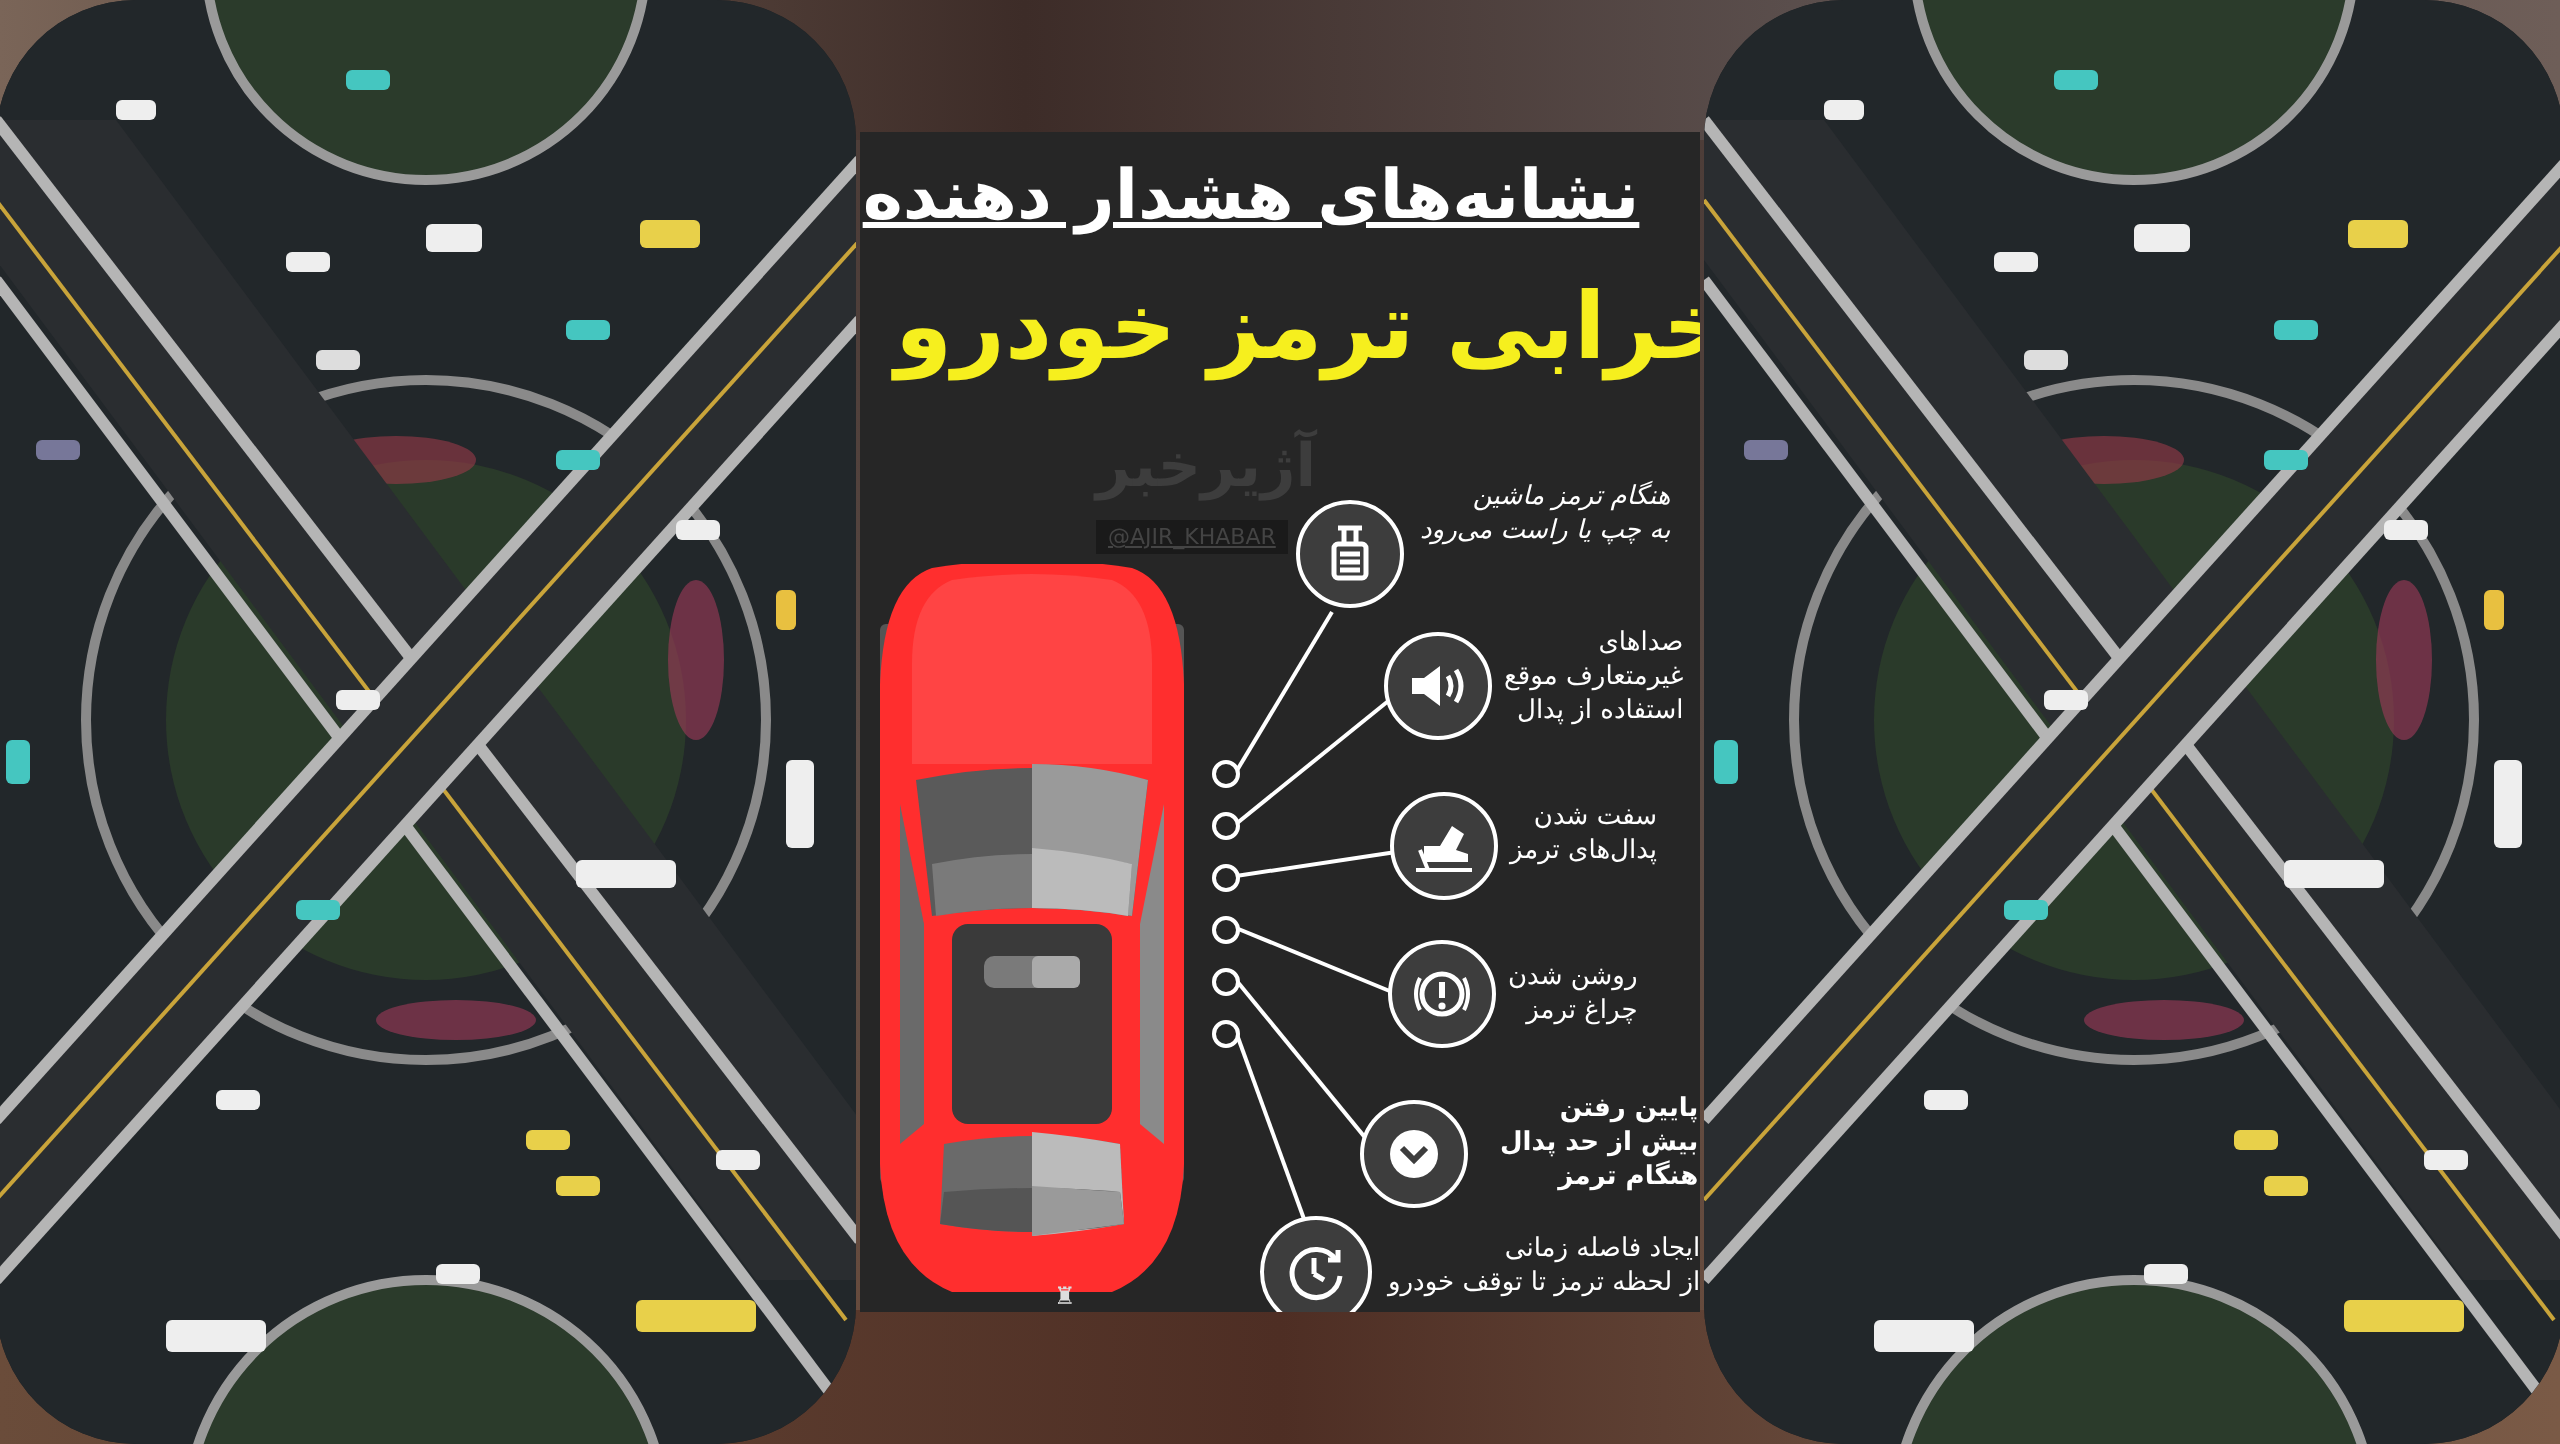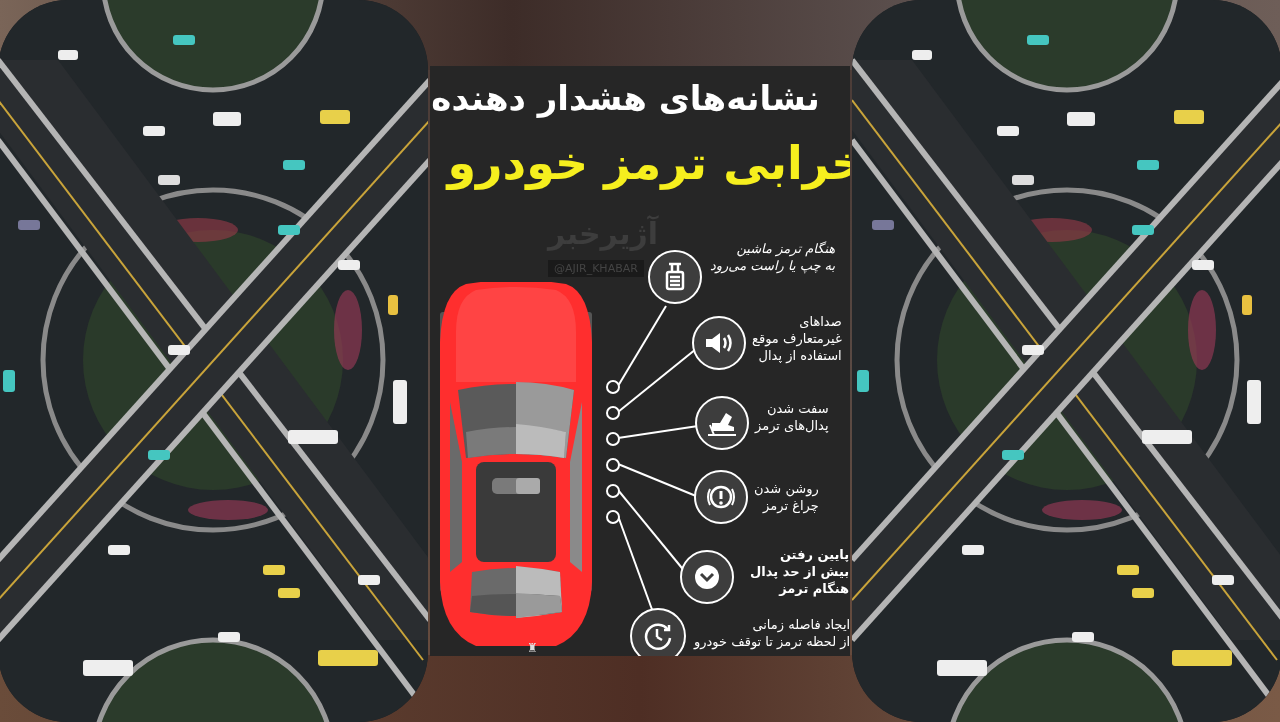--- a/index.html
+++ b/index.html
@@ -10,25 +10,25 @@
     background:linear-gradient(90deg,#7a6558 0%,#3d2c28 40%,#5a4e4c 70%,#6e5e58 100%);}
   .bg-bottom{position:absolute;left:0;top:655px;width:1280px;height:67px;
     background:linear-gradient(90deg,#6a4c3a 0%,#4e2e24 50%,#6e5242 80%,#7a5a46 100%);}
   .panel{position:absolute;top:0;width:430px;height:722px;overflow:hidden;
     border-radius:70px 70px 70px 70px;background:#1f2326;}
   .panel.left{left:-2px;}
   .panel.right{left:852px;}
   .panel svg{position:absolute;left:0;top:0;}
   .card{position:absolute;left:430px;top:66px;width:420px;height:590px;background:#262626;overflow:hidden;}
   .title1{position:absolute;left:0;top:12px;width:391px;text-align:center;color:#fff;
-    font-weight:bold;font-size:34px;direction:rtl;letter-spacing:0;}
-  .title2{position:absolute;left:16px;top:70px;width:420px;text-align:center;color:#f6ef1e;
-    font-weight:bold;font-size:46px;direction:rtl;}
+    font-weight:bold;font-size:34px;direction:rtl;letter-spacing:0;text-decoration:underline;}
+  .title2{position:absolute;left:0;top:70px;width:420px;text-align:center;color:#f6ef1e;
+    font-weight:bold;font-size:46px;direction:rtl;padding-left:16px;}
   .brand{position:absolute;left:118px;top:150px;color:#3d3d3d;font-weight:bold;font-size:30px;direction:rtl;}
-  .handle{position:absolute;left:118px;top:194px;background:#1a1a1a;color:#444;font-size:11px;padding:2px 6px;}
+  .handle{position:absolute;left:118px;top:194px;background:#1a1a1a;color:#444;font-size:11px;padding:2px 6px;text-decoration:underline;}
   .car{position:absolute;left:6px;top:216px;}
   .dot{position:absolute;width:10px;height:10px;border:2.5px solid #fff;border-radius:50%;background:#262626;}
   .item{position:absolute;display:flex;align-items:center;}
   .icon-circle{position:relative;width:54px;height:54px;border:2.5px solid #fff;border-radius:50%;background:#3d3d3d;
     display:flex;align-items:center;justify-content:center;box-sizing:border-box;}
   .icon-circle svg{display:block;}
   .label{color:#fff;font-size:13px;line-height:17px;direction:rtl;text-align:right;margin-left:8px;white-space:nowrap;}
   .lines{position:absolute;left:0;top:0;}
   .logo-mark{position:absolute;left:97px;top:575px;color:#ddd;font-size:12px;}
 </style>

